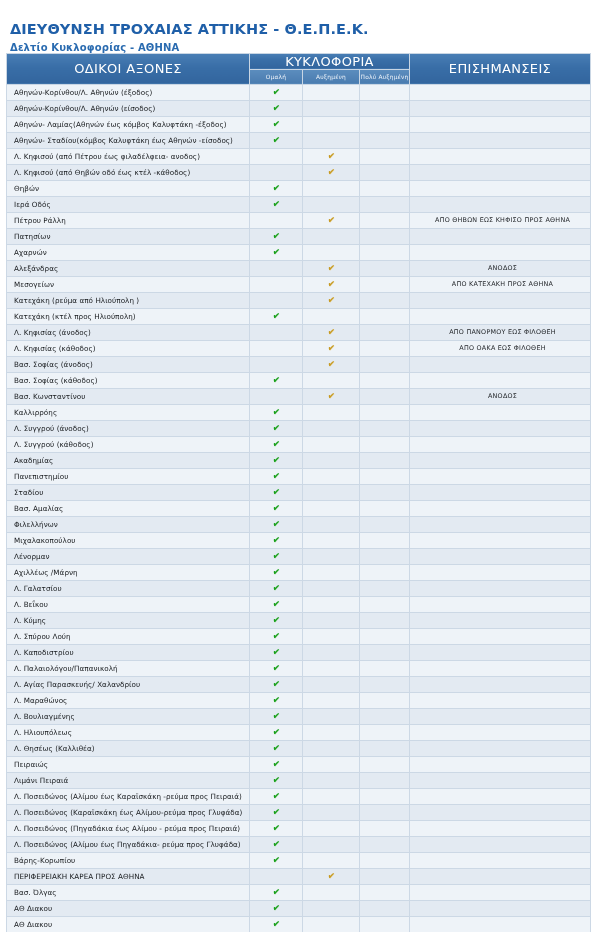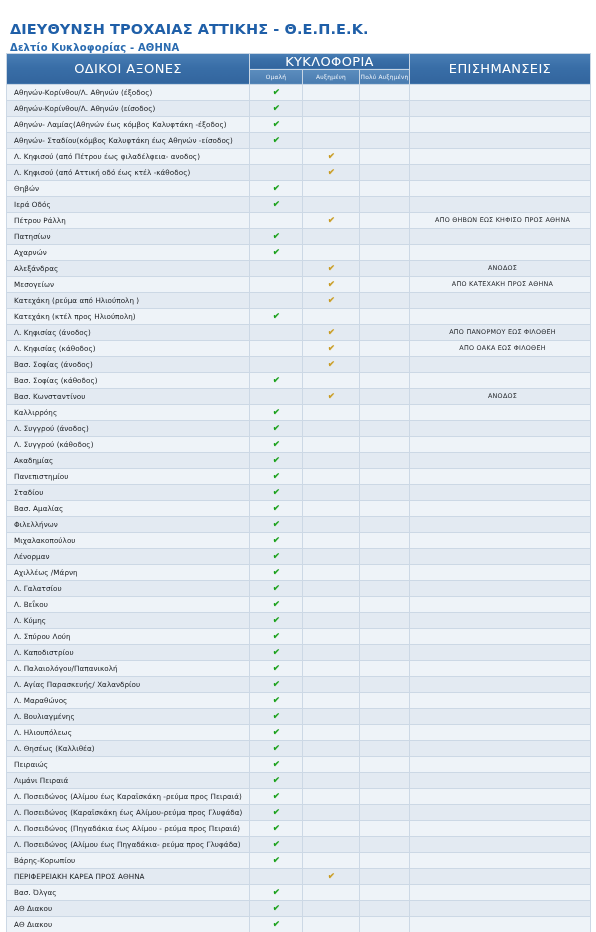--- a/index.html
+++ b/index.html
@@ -181,21 +181,21 @@
           <td class="notes"></td>
         </tr>
         <tr>
           <td class="axis">Λ. Κηφισού (από Πέτρου έως φιλαδέλφεια- ανοδος)</td>
           <td class="mark"></td>
           <td class="mark"><span class="tick inc">✔</span></td>
           <td class="mark"></td>
           <td class="notes"></td>
         </tr>
         <tr>
-          <td class="axis">Λ. Κηφισού (από Αττική οδό έως κτέλ -κάθοδος)</td>
+          <td class="axis">Λ. Κηφισού (από Θηβών οδό έως κτέλ -κάθοδος)</td>
           <td class="mark"></td>
           <td class="mark"><span class="tick inc">✔</span></td>
           <td class="mark"></td>
           <td class="notes"></td>
         </tr>
         <tr>
           <td class="axis">Θηβών</td>
           <td class="mark"><span class="tick ok">✔</span></td>
           <td class="mark"></td>
           <td class="mark"></td>

